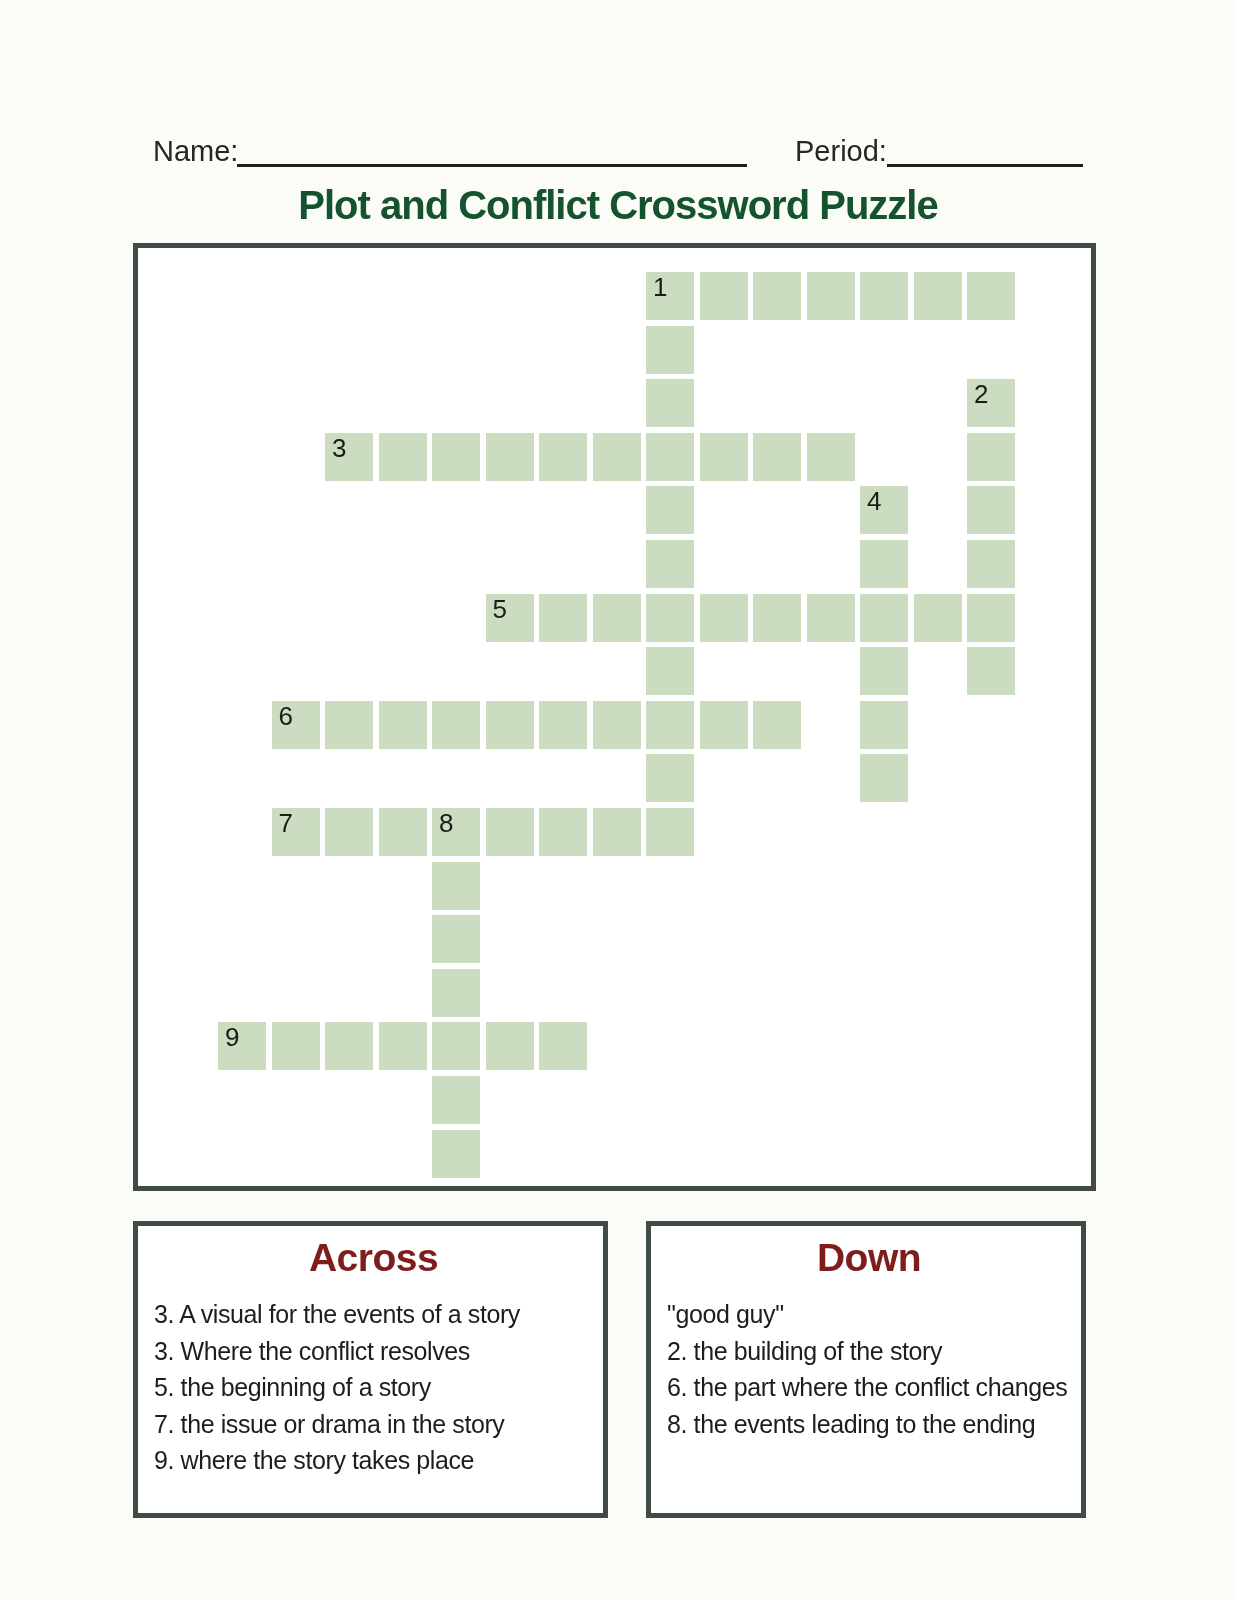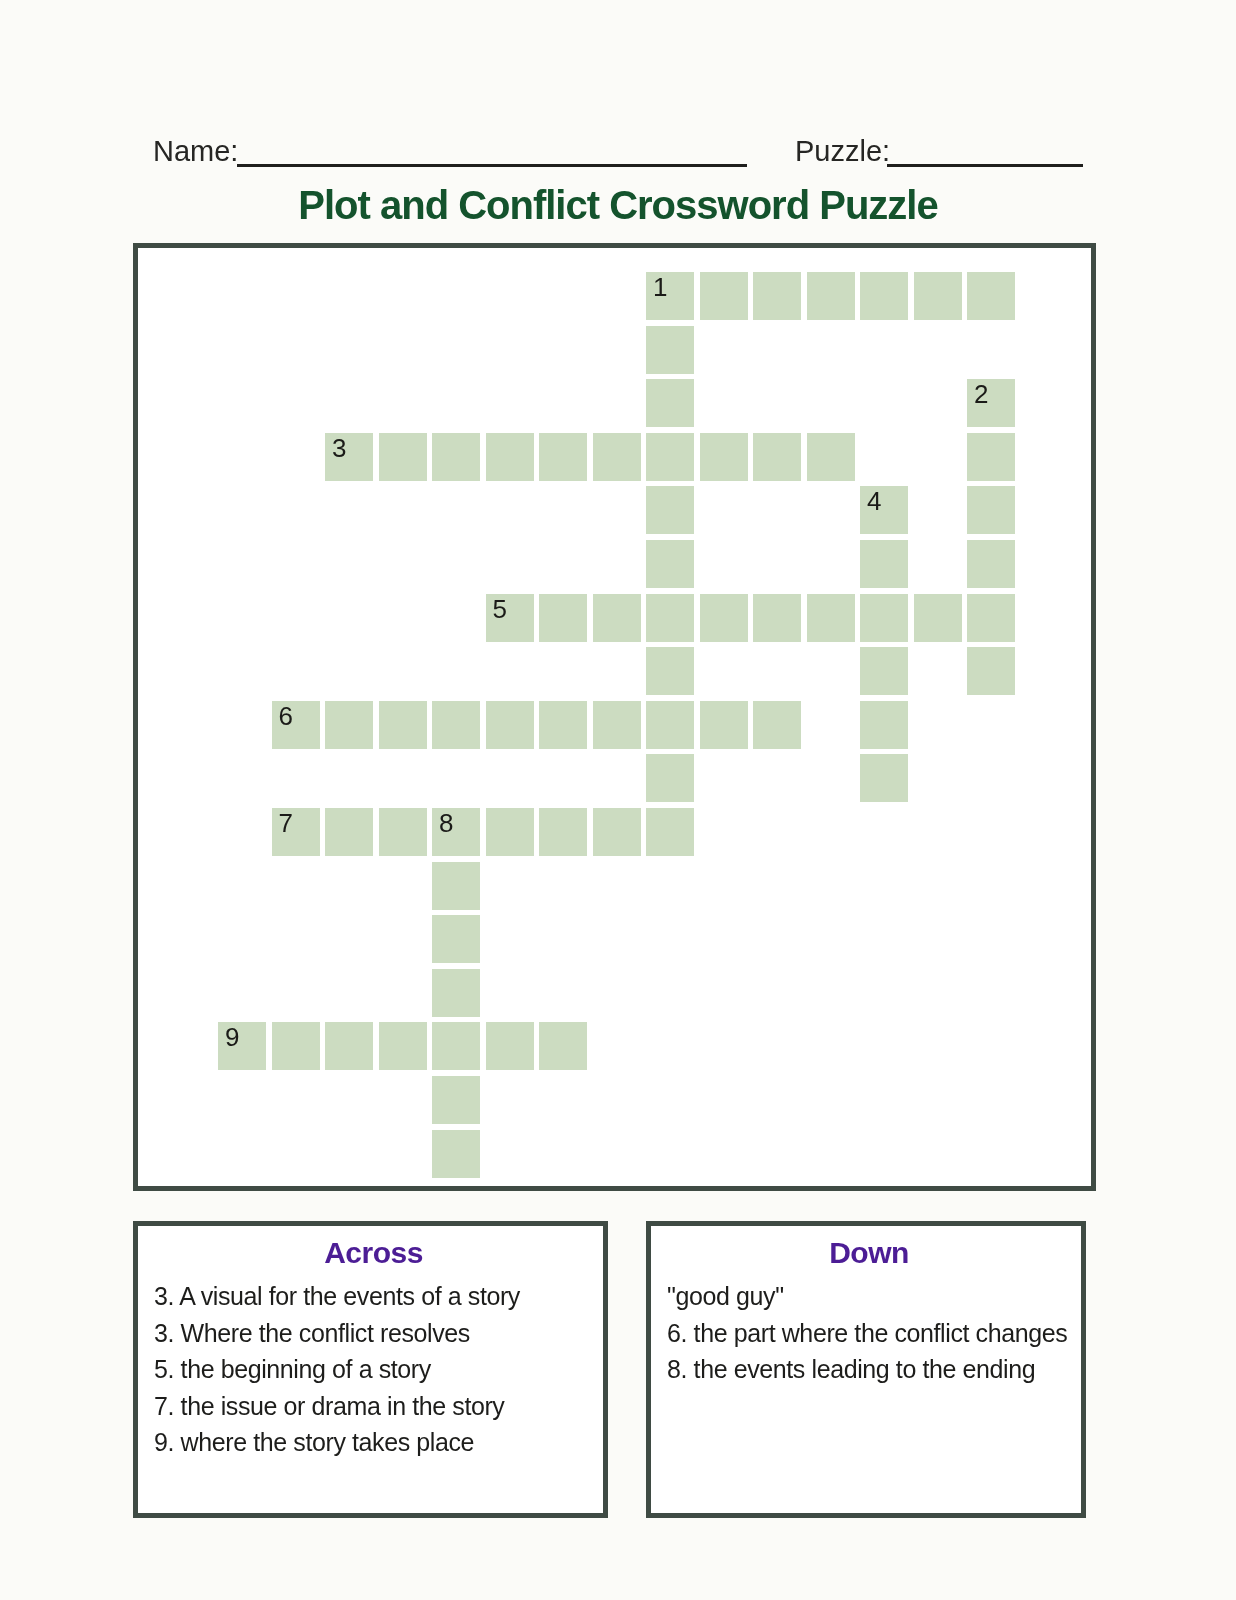--- a/index.html
+++ b/index.html
@@ -40,37 +40,37 @@
 
   
   .clue-box{
     position:absolute;top:1221px;height:297px;
     border:5px solid #3f4b44;background:#ffffff;box-sizing:border-box;
     padding:7px 10px 0 16px;
   }
   .across-box{left:133px;width:475px;}
   .down-box{left:646px;width:440px;}
   .clue-title{
-    text-align:center;font-size:30px;font-weight:700;
-    margin:3px 0 8px 0;color:#4c1d95;letter-spacing:-0.5px;
+    text-align:center;font-size:39px;font-weight:700;
+    margin:3px 0 16px 0;color:#7f1d1d;letter-spacing:-0.5px;
   }
   .clue-line{
     font-size:25px;letter-spacing:-0.4px;line-height:36.6px;
     white-space:nowrap;color:#1d1d1b;
   }
 </style>
 </head>
 <body>
 
 <div class="page">
 
   <span class="field-label name-label">Name:</span>
   <div class="blank-line name-line"></div>
 
-  <span class="field-label period-label">Puzzle:</span>
+  <span class="field-label period-label">Period:</span>
   <div class="blank-line period-line"></div>
 
   <h1 class="page-title">Plot and Conflict Crossword Puzzle</h1>
 
   <div class="grid-box">
       <div class="cell" style="left: 508px; top: 24px;">
         <span class="cellnum">1</span>
       </div>
       <div class="cell" style="left: 561.5px; top: 24px;"></div>
       <div class="cell" style="left: 615px; top: 24px;"></div>
@@ -170,18 +170,19 @@
         <div class="clue-line">5. the beginning of a story</div>
         <div class="clue-line">7. the issue or drama in the story</div>
         <div class="clue-line">9. where the story takes place</div>
       </div>
   </div>
 
   <div class="clue-box down-box">
     <div class="clue-title">Down</div>
     <div class="clue-list">
         <div class="clue-line">"good guy"</div>
+        <div class="clue-line">2. the building of the story</div>
         <div class="clue-line">6. the part where the conflict changes</div>
         <div class="clue-line">8. the events leading to the ending</div>
       </div>
   </div>
 
 </div>
 
 </body></html>

